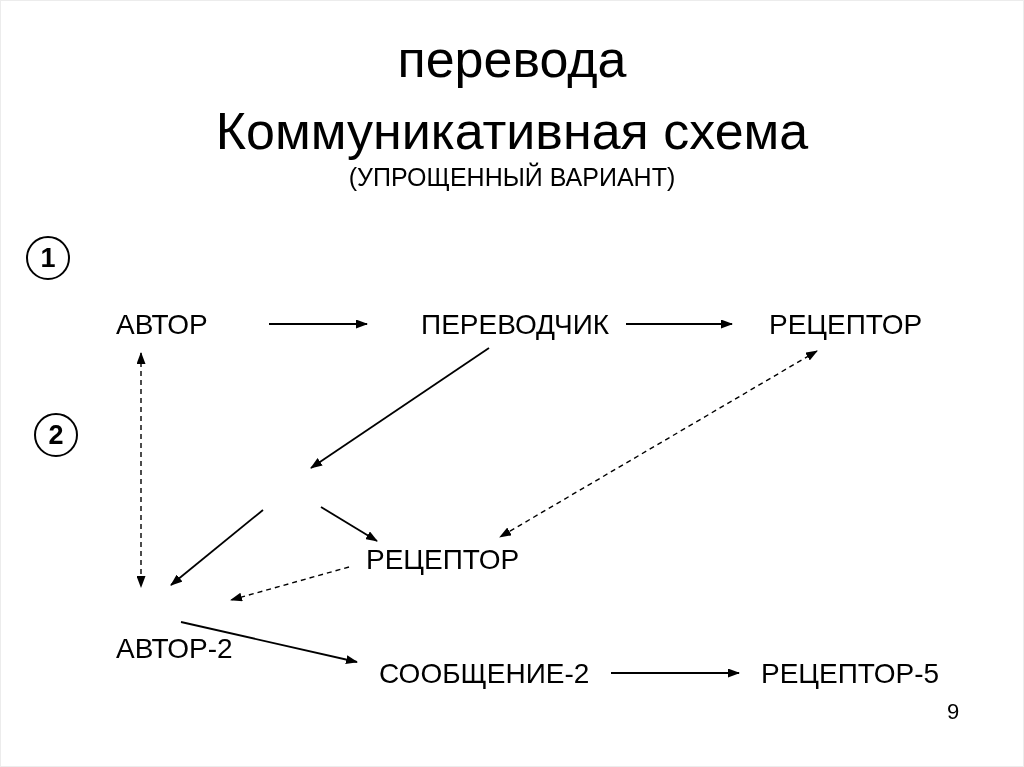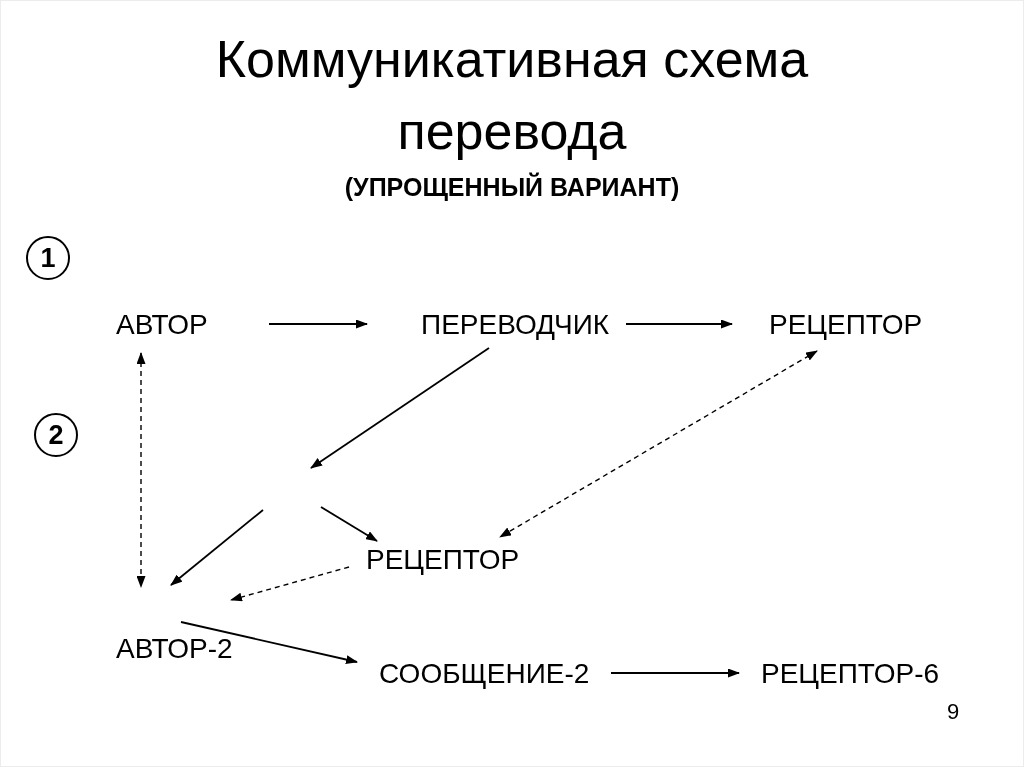--- a/index.html
+++ b/index.html
@@ -9,22 +9,22 @@
     font-family:"Liberation Sans", sans-serif;
     position:relative;overflow:hidden;
   }
   .slide{position:absolute;inset:0;background:#fff;border:1px solid #ececec;box-sizing:border-box;}
   .title{
     position:absolute;top:22px;left:0;width:100%;
     text-align:center;font-size:52px;line-height:72px;
     font-weight:400;letter-spacing:0;
   }
   .subtitle{
-    position:absolute;top:172px;left:0;width:100%;
-    text-align:center;font-size:25px;font-weight:700;
+    position:absolute;top:162px;left:0;width:100%;
+    text-align:center;font-size:25px;font-weight:400;
   }
   .badge{
     position:absolute;width:44px;height:44px;border:2px solid #000;border-radius:50%;
     display:flex;align-items:center;justify-content:center;
     font-size:27px;font-weight:700;background:#fff;box-sizing:border-box;
   }
   .badge-1{left:25px;top:235px;}
   .badge-2{left:33px;top:412px;}
   .node{
     position:absolute;font-size:28px;line-height:24px;font-weight:400;white-space:nowrap;
@@ -43,22 +43,22 @@
   svg.arrows{position:absolute;inset:0;pointer-events:none;}
   .solid{stroke:#000;stroke-width:1.8;fill:none;}
   .dashed{stroke:#000;stroke-width:1.4;fill:none;stroke-dasharray:5 4;}
 </style>
 </head>
 <body>
 
 <div class="slide">
 
   <div class="title">
+    <div>перевода</div>
     <div>Коммуникативная схема</div>
-    <div>перевода</div>
   </div>
 
   <div class="subtitle">(УПРОЩЕННЫЙ ВАРИАНТ)</div>
 
   <div class="badge badge-1">
     <span>1</span>
   </div>
   <div class="badge badge-2">
     <span>2</span>
   </div>
@@ -81,17 +81,17 @@
     <line class="solid" x1="180" y1="621" x2="356" y2="661" marker-end="url(#ah)"></line>
     <line class="solid" x1="610" y1="672" x2="738" y2="672" marker-end="url(#ah)"></line>
   </svg>
 
   <div class="node n-author">АВТОР</div>
   <div class="node n-message">ПЕРЕВОДЧИК</div>
   <div class="node n-receptor">РЕЦЕПТОР</div>
   <div class="node n-receptor-mid">РЕЦЕПТОР</div>
   <div class="node n-author2">АВТОР-2</div>
   <div class="node n-message2">СООБЩЕНИЕ-2</div>
-  <div class="node n-receptor2">РЕЦЕПТОР-6</div>
+  <div class="node n-receptor2">РЕЦЕПТОР-5</div>
 
   <div class="page-number">9</div>
 
 </div>
 
 </body></html>

